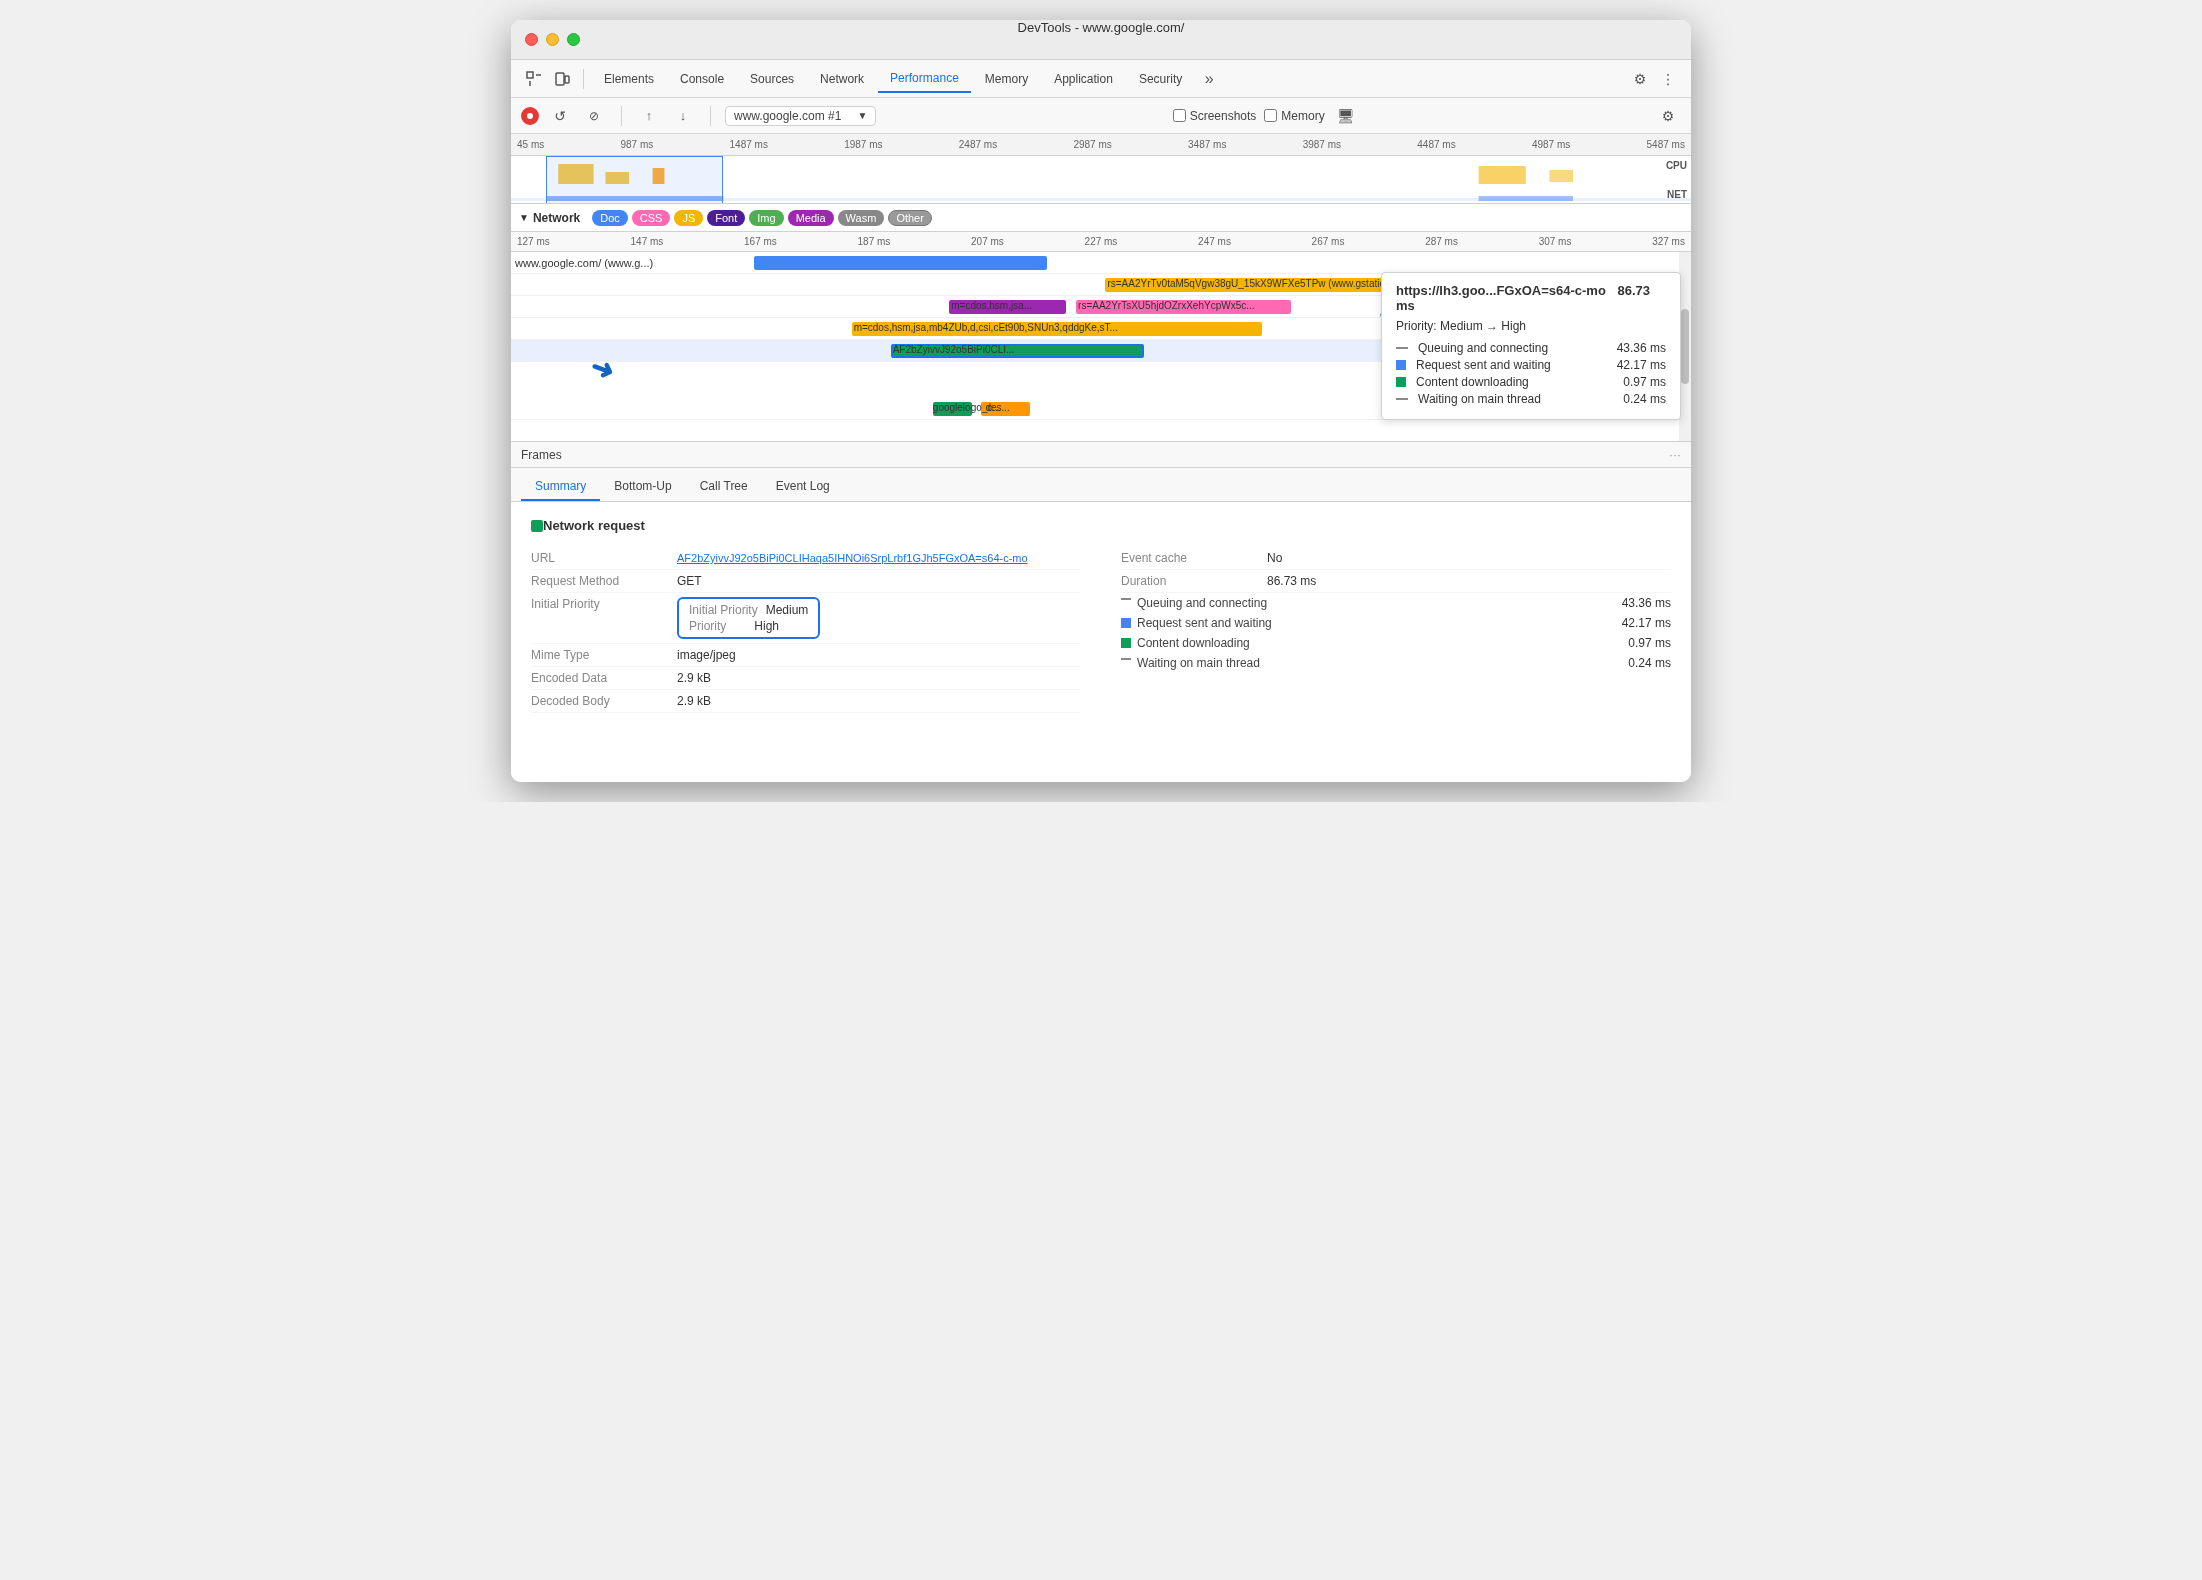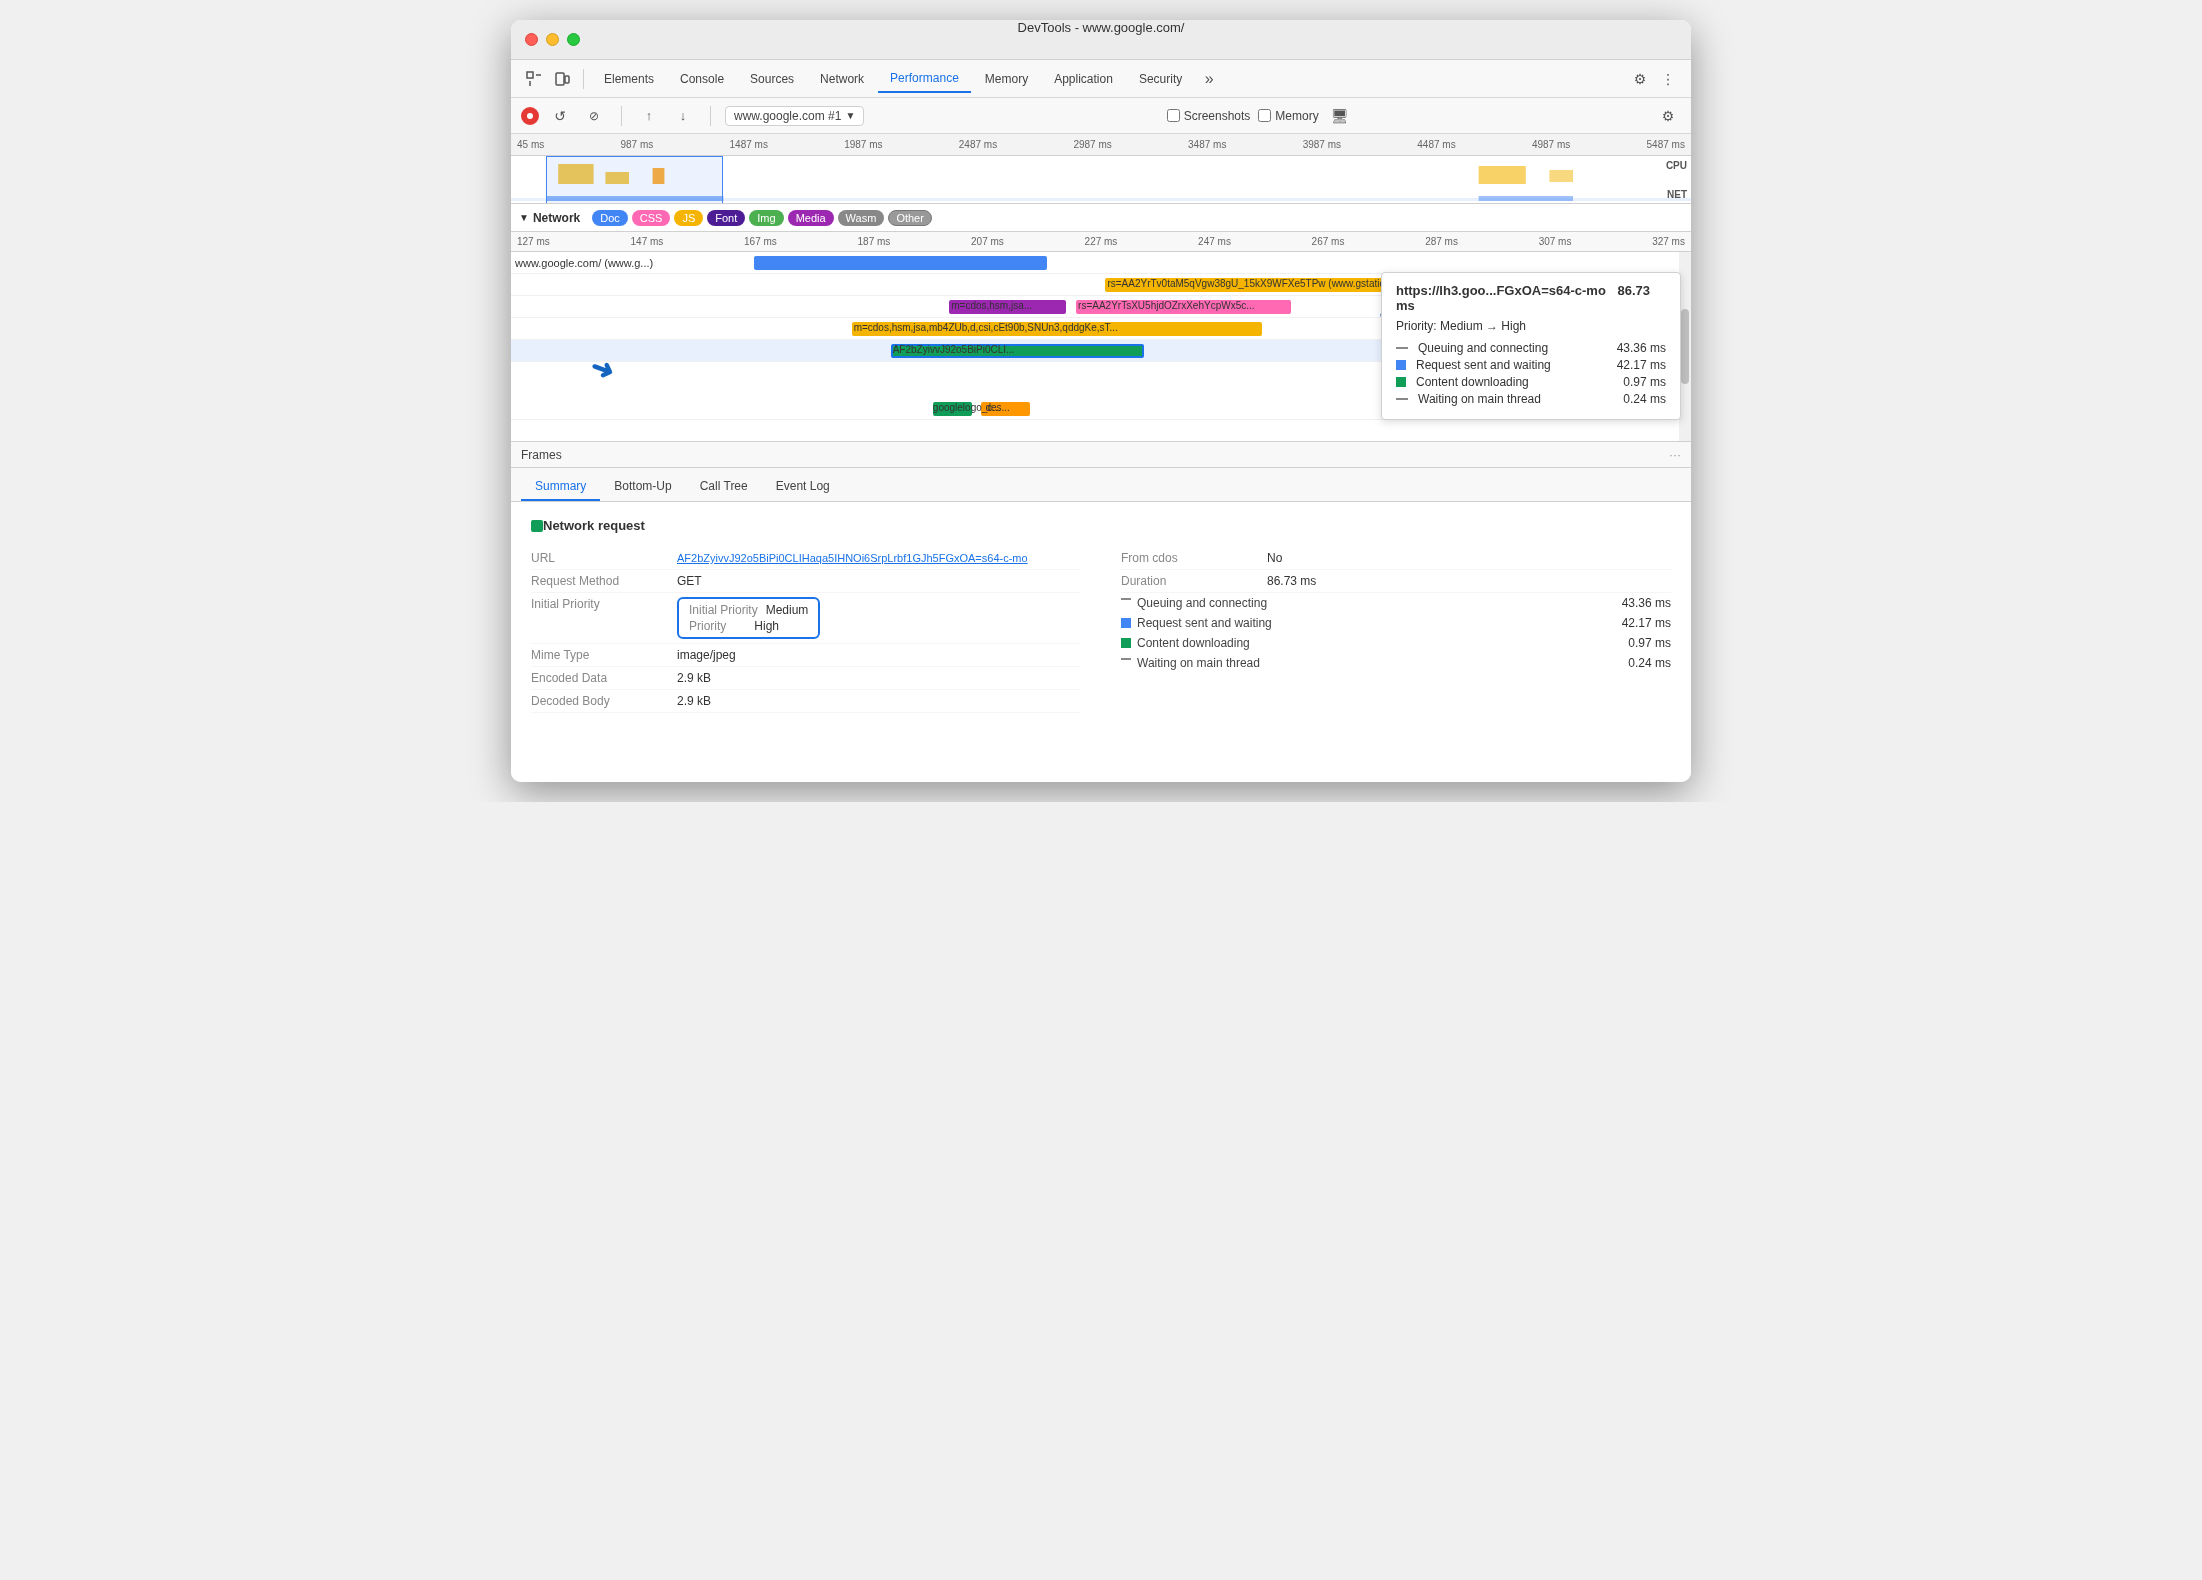--- a/index.html
+++ b/index.html
@@ -90,21 +90,21 @@
     .reload-icon, .stop-icon, .upload-icon, .download-icon {
       font-size: 14px; color: #555; cursor: pointer;
     }
     .url-selector {
       background: #fff;
       border: 1px solid #d0d0d0;
       border-radius: 4px;
       padding: 2px 8px;
       font-size: 12px;
       color: #444;
-      display: flex; align-items: center; gap: 4px;
+      display: flex; align-items: center; gap: 16px;
       cursor: pointer;
     }
     .checkbox-label {
       display: flex; align-items: center; gap: 4px;
       font-size: 12px; color: #444; cursor: pointer;
     }
     .checkbox-label input { cursor: pointer; }
     
     .timeline-area {
       background: #fff;
@@ -662,21 +662,21 @@
           <span class="detail-value">2.9 kB</span>
         </div>
         <div class="detail-row">
           <span class="detail-label">Decoded Body</span>
           <span class="detail-value">2.9 kB</span>
         </div>
       </div>
 
       <div class="summary-right">
         <div class="detail-row">
-          <span class="detail-label">From cdos</span>
+          <span class="detail-label">Event cache</span>
           <span class="detail-value">No</span>
         </div>
         <div class="detail-row">
           <span class="detail-label">Duration</span>
           <span class="detail-value">86.73 ms</span>
         </div>
         <div class="timing-row">
           <span class="timing-dot" style="border-top:2px solid #888;"></span>
           <span class="timing-label">Queuing and connecting</span>
           <span class="timing-value">43.36 ms</span>

